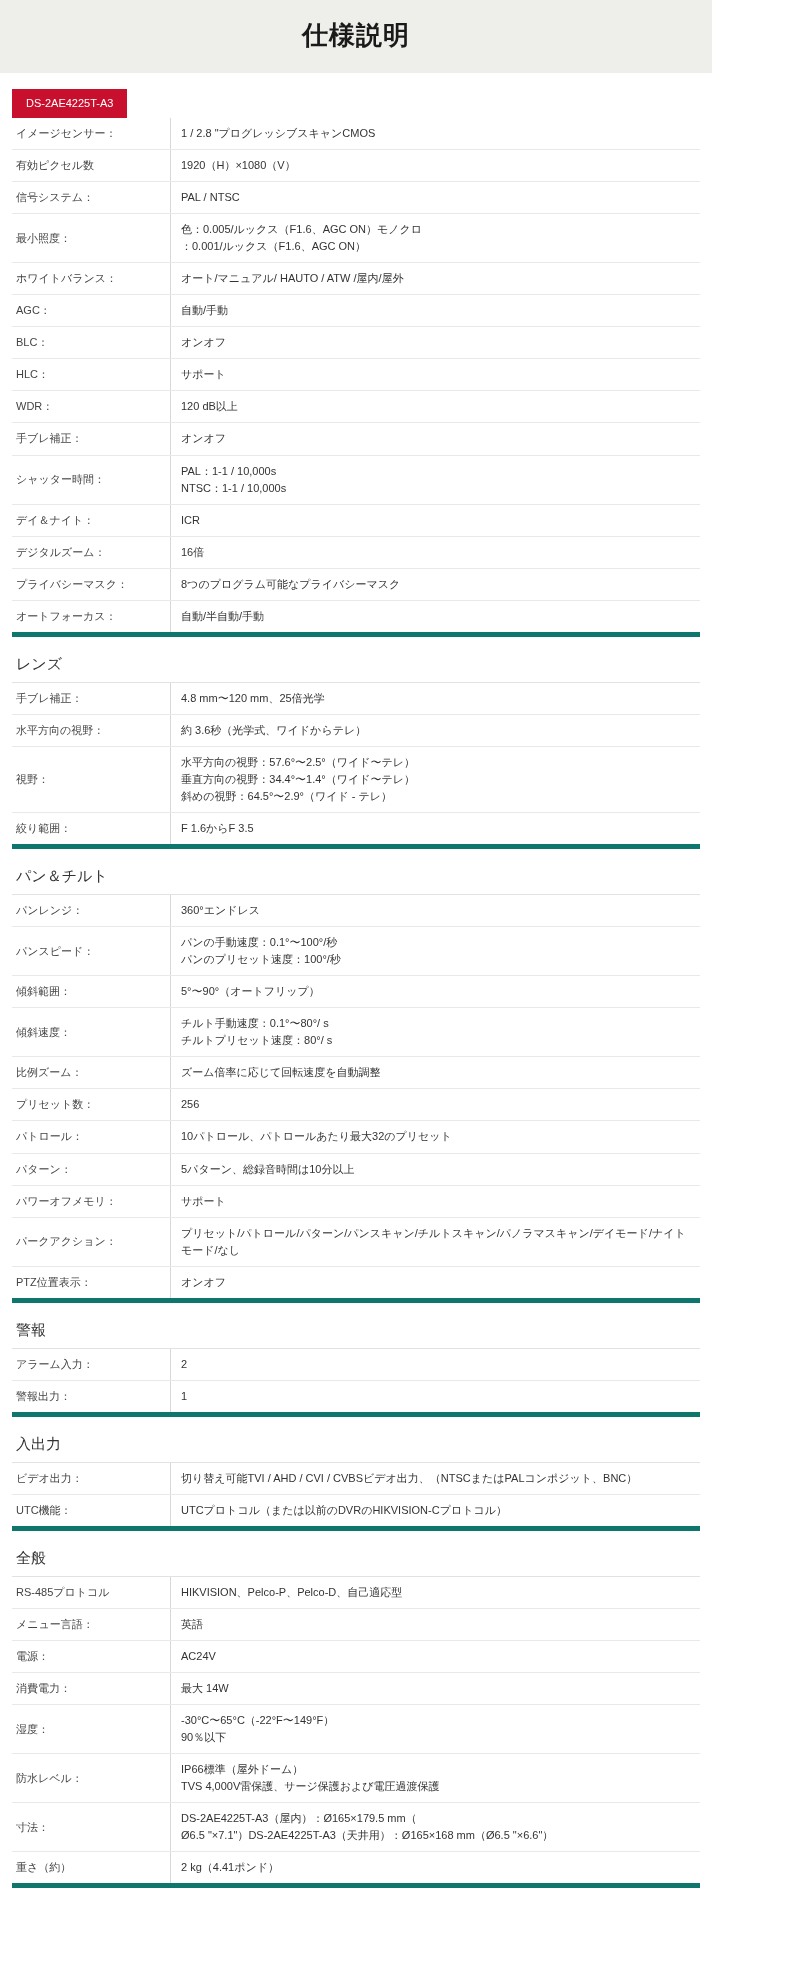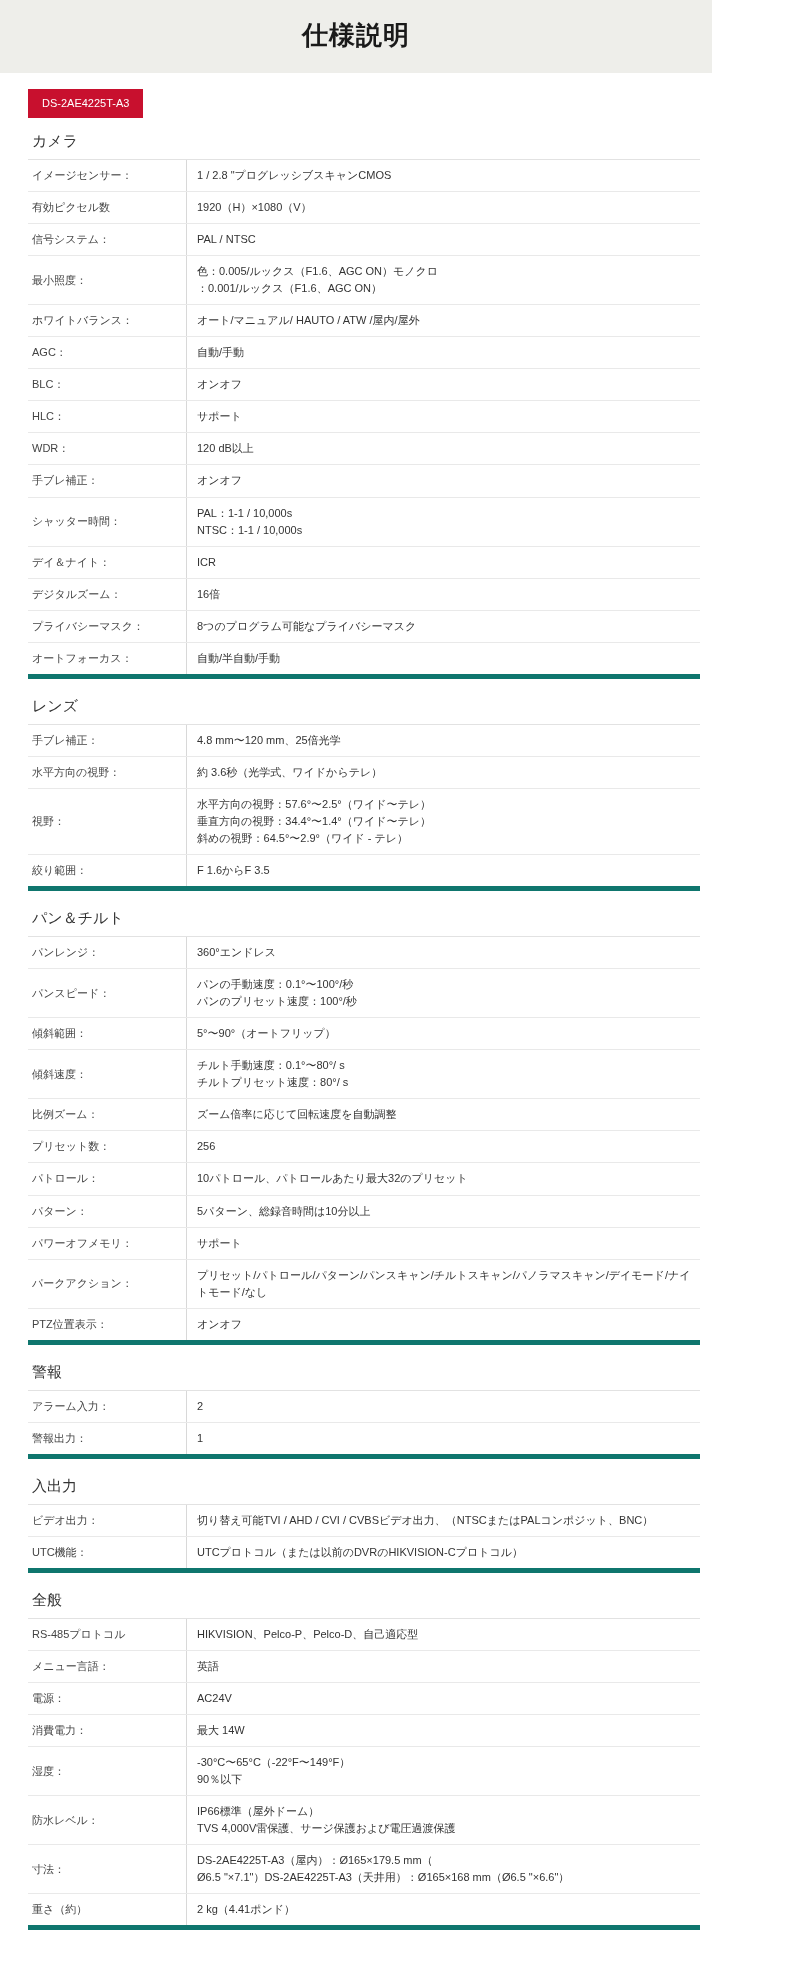--- a/index.html
+++ b/index.html
@@ -24,21 +24,20 @@
   }
   .title-bar h1 {
     margin: 0;
     font-size: 26px;
     font-weight: bold;
     color: #1a1a1a;
     letter-spacing: 1px;
   }
   .content {
     padding: 0 12px 30px 12px;
-    margin-left: 16px;
   }
   .model-tab-row {
     padding-top: 16px;
   }
   .model-tab {
     display: inline-block;
     background: #c8102e;
     color: #ffffff;
     font-size: 11px;
     padding: 8px 14px 9px 14px;
@@ -98,21 +97,20 @@
   </div>
 
   <div class="content">
 
     <div class="model-tab-row">
       <span class="model-tab">DS-2AE4225T-A3</span>
     </div>
 
     <div id="sections">
         <div class="section">
-          <h2 class="section-title first">カメラ</h2>
           <table class="spec">
             <tbody>
               <tr>
                 <td class="k">イメージセンサー：</td>
                 <td class="v">
                   <span class="v-line">1 / 2.8 "プログレッシブスキャンCMOS</span>
                 </td>
               </tr>
               <tr>
                 <td class="k">有効ピクセル数</td>

